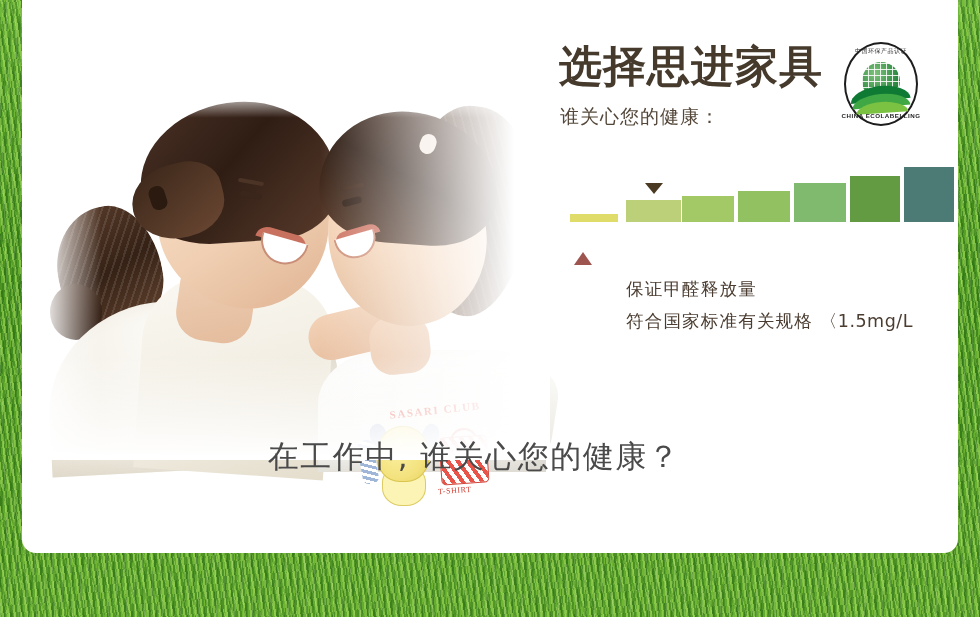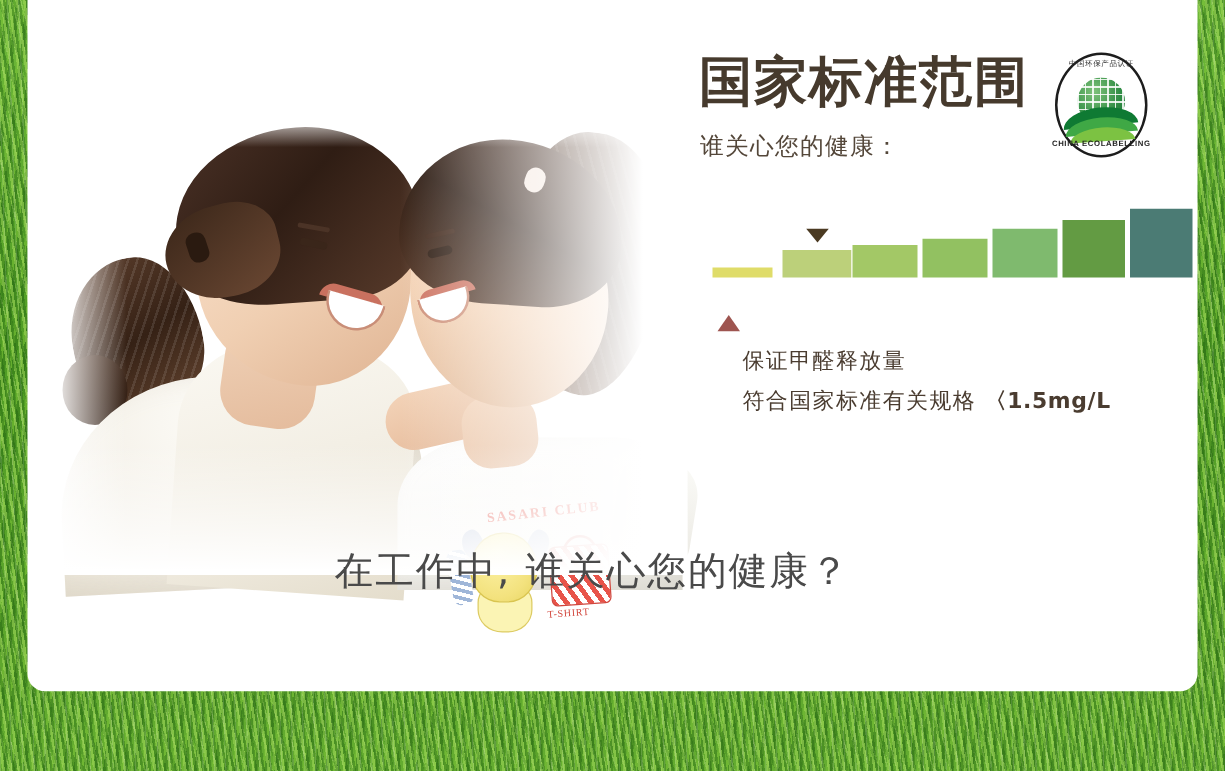--- a/index.html
+++ b/index.html
@@ -317,25 +317,25 @@
   }
   #up-marker{
     position:absolute; left:552px; top:252px; width:0; height:0;
     border-left:9px solid transparent;
     border-right:9px solid transparent;
     border-bottom:13px solid #9e5550;
   }
 
   
   #note{
-    position:absolute; left:572px; top:273px;
+    position:absolute; left:604px; top:273px;
     color:#4a3c30; font-size:17.5px; line-height:1.85; letter-spacing:1.2px;
     font-family:"DejaVu Sans","Liberation Sans",sans-serif;
   }
-  #note .unit{ letter-spacing:0.5px;font-weight:bold; }
+  #note .unit{ letter-spacing:0.5px; }
 
   
   #tagline1{
     position:absolute; left:0; top:436px; width:936px;
     text-align:center; padding-right:32px;
     font-size:31px; color:#4a4a4a; letter-spacing:1.5px;
     font-family:"DejaVu Sans","Liberation Sans",sans-serif;
   }
   #tagline2{
     position:absolute; left:0; top:486px; width:936px;
@@ -387,21 +387,21 @@
     <div class="ph shirt-dog-ear-r"></div>
     <div class="ph shirt-dog-body"></div>
     <div class="ph shirt-dog"></div>
     <div class="ph shirt-bag-handle"></div>
     <div class="ph shirt-bag"></div>
     <div class="shirt-sub">T-SHIRT</div>
 
     <div class="photo-fade"></div>
   </div>
 
-  <div id="headline">国家标准范围</div>
+  <div id="headline">选择思进家具</div>
   <div id="subheadline">谁关心您的健康：</div>
 
   <div id="eco-label">
     <div id="eco-ring"></div>
     <div id="eco-top-text">中国环保产品认证</div>
     <div id="eco-globe"></div>
     <div class="eco-leaf" id="eco-leaf1"></div>
     <div class="eco-leaf" id="eco-leaf2"></div>
     <div class="eco-leaf" id="eco-leaf3"></div>
     <div id="eco-bottom-text">CHINA ECOLABELLING</div>

